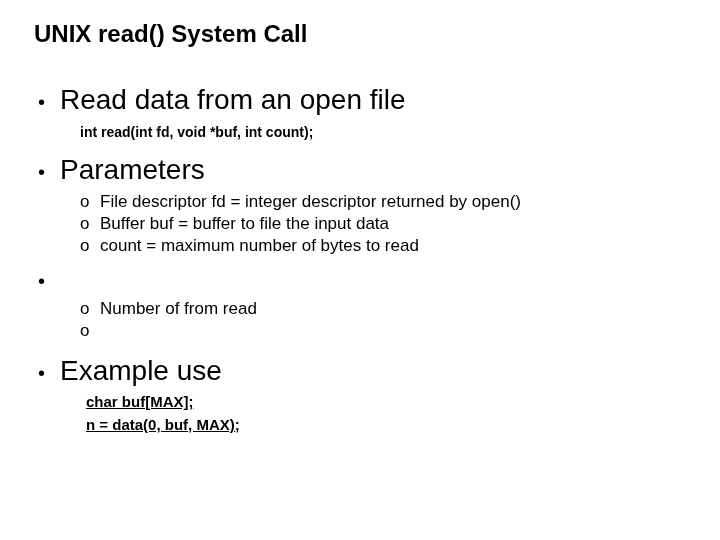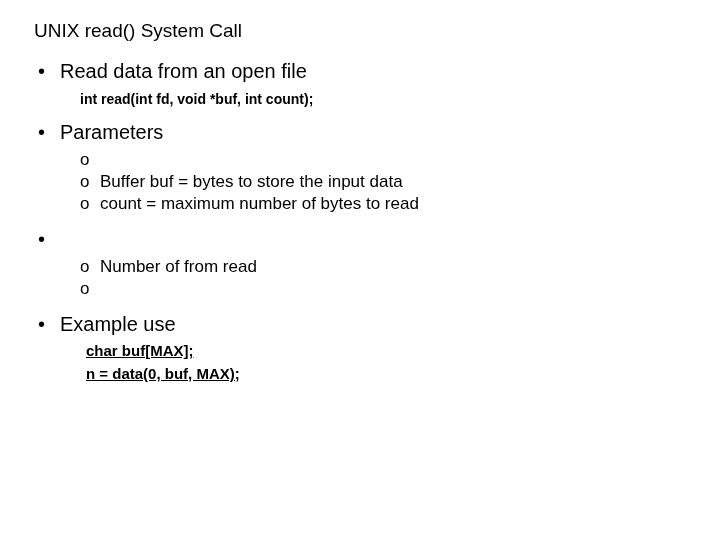--- a/index.html
+++ b/index.html
@@ -5,39 +5,39 @@
   * { margin: 0; padding: 0; box-sizing: border-box; }
   body {
     width: 720px;
     height: 540px;
     background: #ffffff;
     font-family: Arial, Helvetica, sans-serif;
     color: #000;
     padding: 20px 34px;
   }
   .title {
-    font-size: 19px;
-    font-weight: normal;
-    margin-bottom: 18px;
+    font-size: 24px;
+    font-weight: bold;
+    margin-bottom: 36px;
   }
   .bullet-row {
     display: flex;
     align-items: baseline;
     margin-top: 14px;
     margin-bottom: 6px;
   }
   .bullet-dot {
     font-size: 20px;
     width: 26px;
     flex-shrink: 0;
     text-align: left;
     padding-left: 4px;
   }
   .bullet-text {
-    font-size: 20px;
+    font-size: 28px;
   }
   .sub-block {
     margin-left: 46px;
   }
   .code-line {
     font-size: 14px;
     font-weight: bold;
     margin-top: 8px;
     margin-bottom: 6px;
   }
@@ -74,24 +74,25 @@
   <div class="code-line">int read(int fd, void *buf, int count);</div>
 </div>
 
 <div class="bullet-row">
   <div class="bullet-dot">•</div>
   <div class="bullet-text">Parameters</div>
 </div>
 <div class="sub-block">
   <div class="o-row">
     <div class="o-mark">o</div>
+    <div>File descriptor fd = integer descriptor returned by open()</div>
   </div>
   <div class="o-row">
     <div class="o-mark">o</div>
-    <div>Buffer buf = bytes to store the input data</div>
+    <div>Buffer buf = buffer to file the input data</div>
   </div>
   <div class="o-row">
     <div class="o-mark">o</div>
     <div>count = maximum number of bytes to read</div>
   </div>
 </div>
 
 <div class="bullet-row">
   <div class="bullet-dot">•</div>
 </div>

